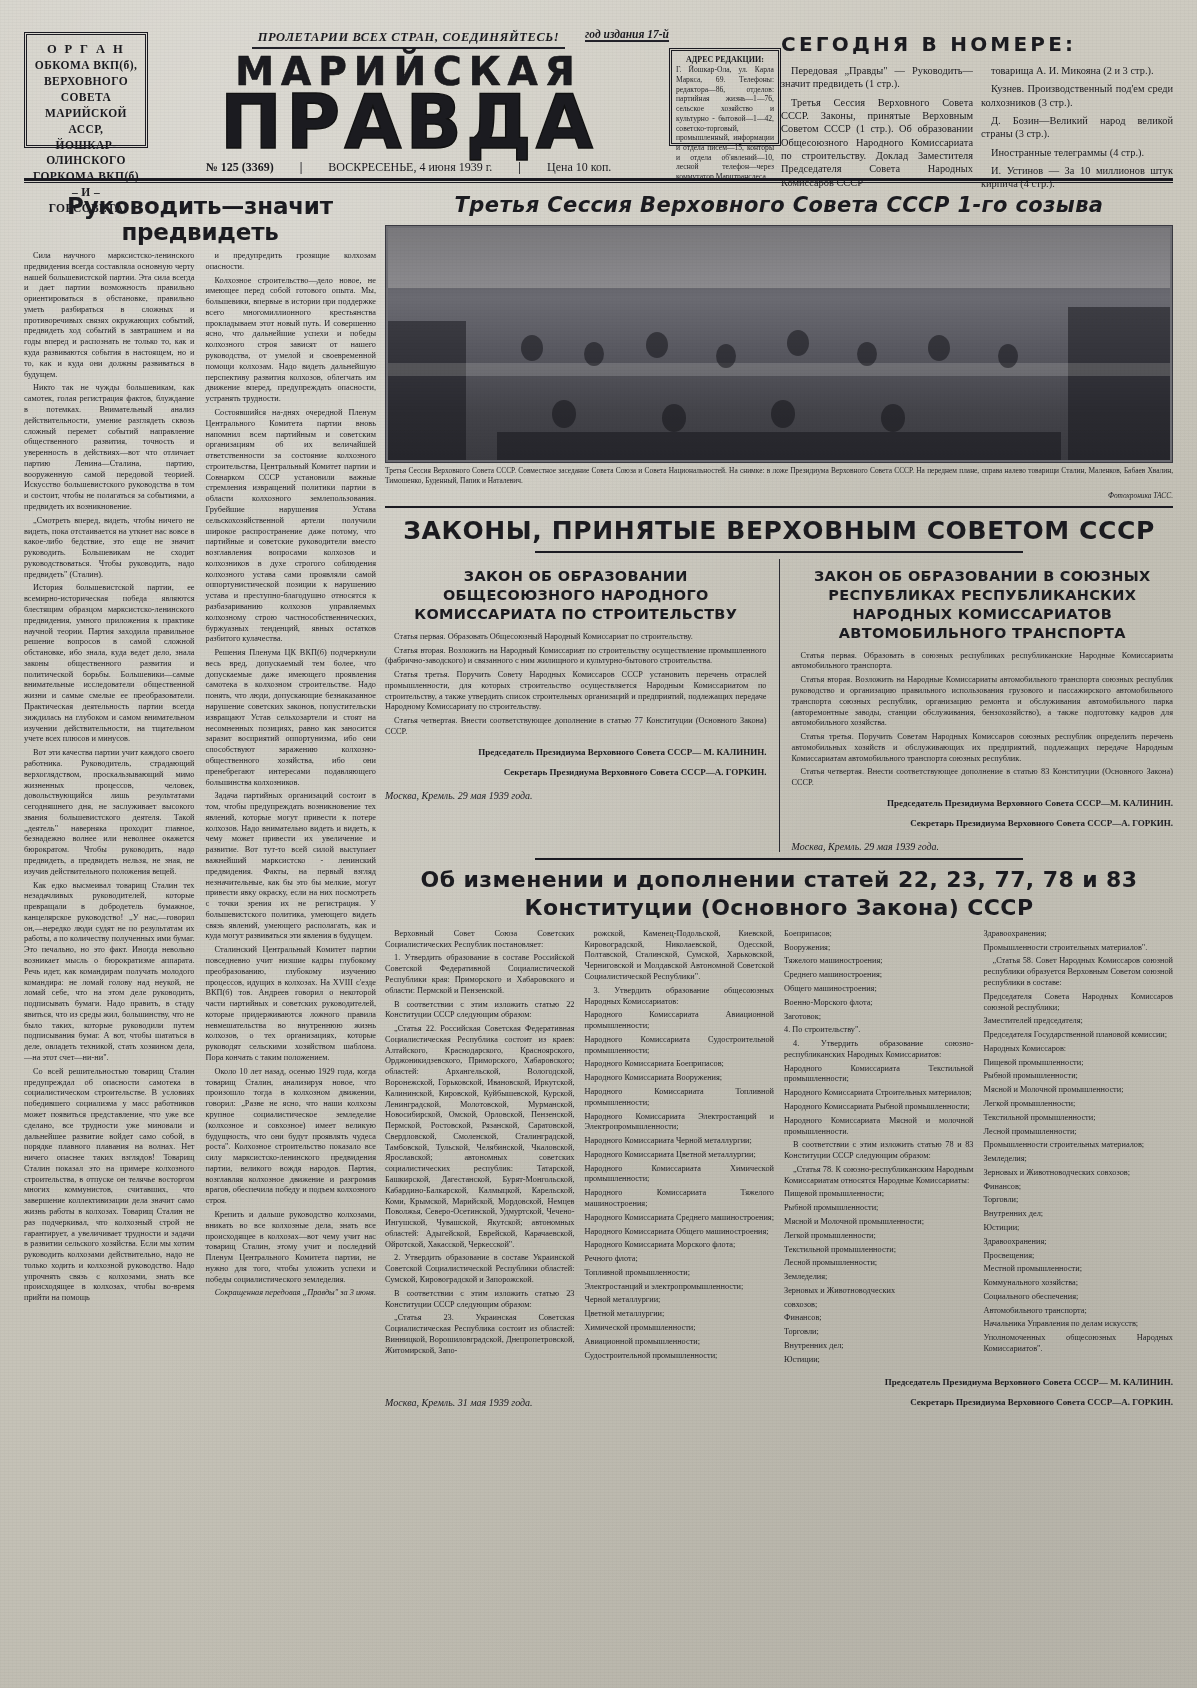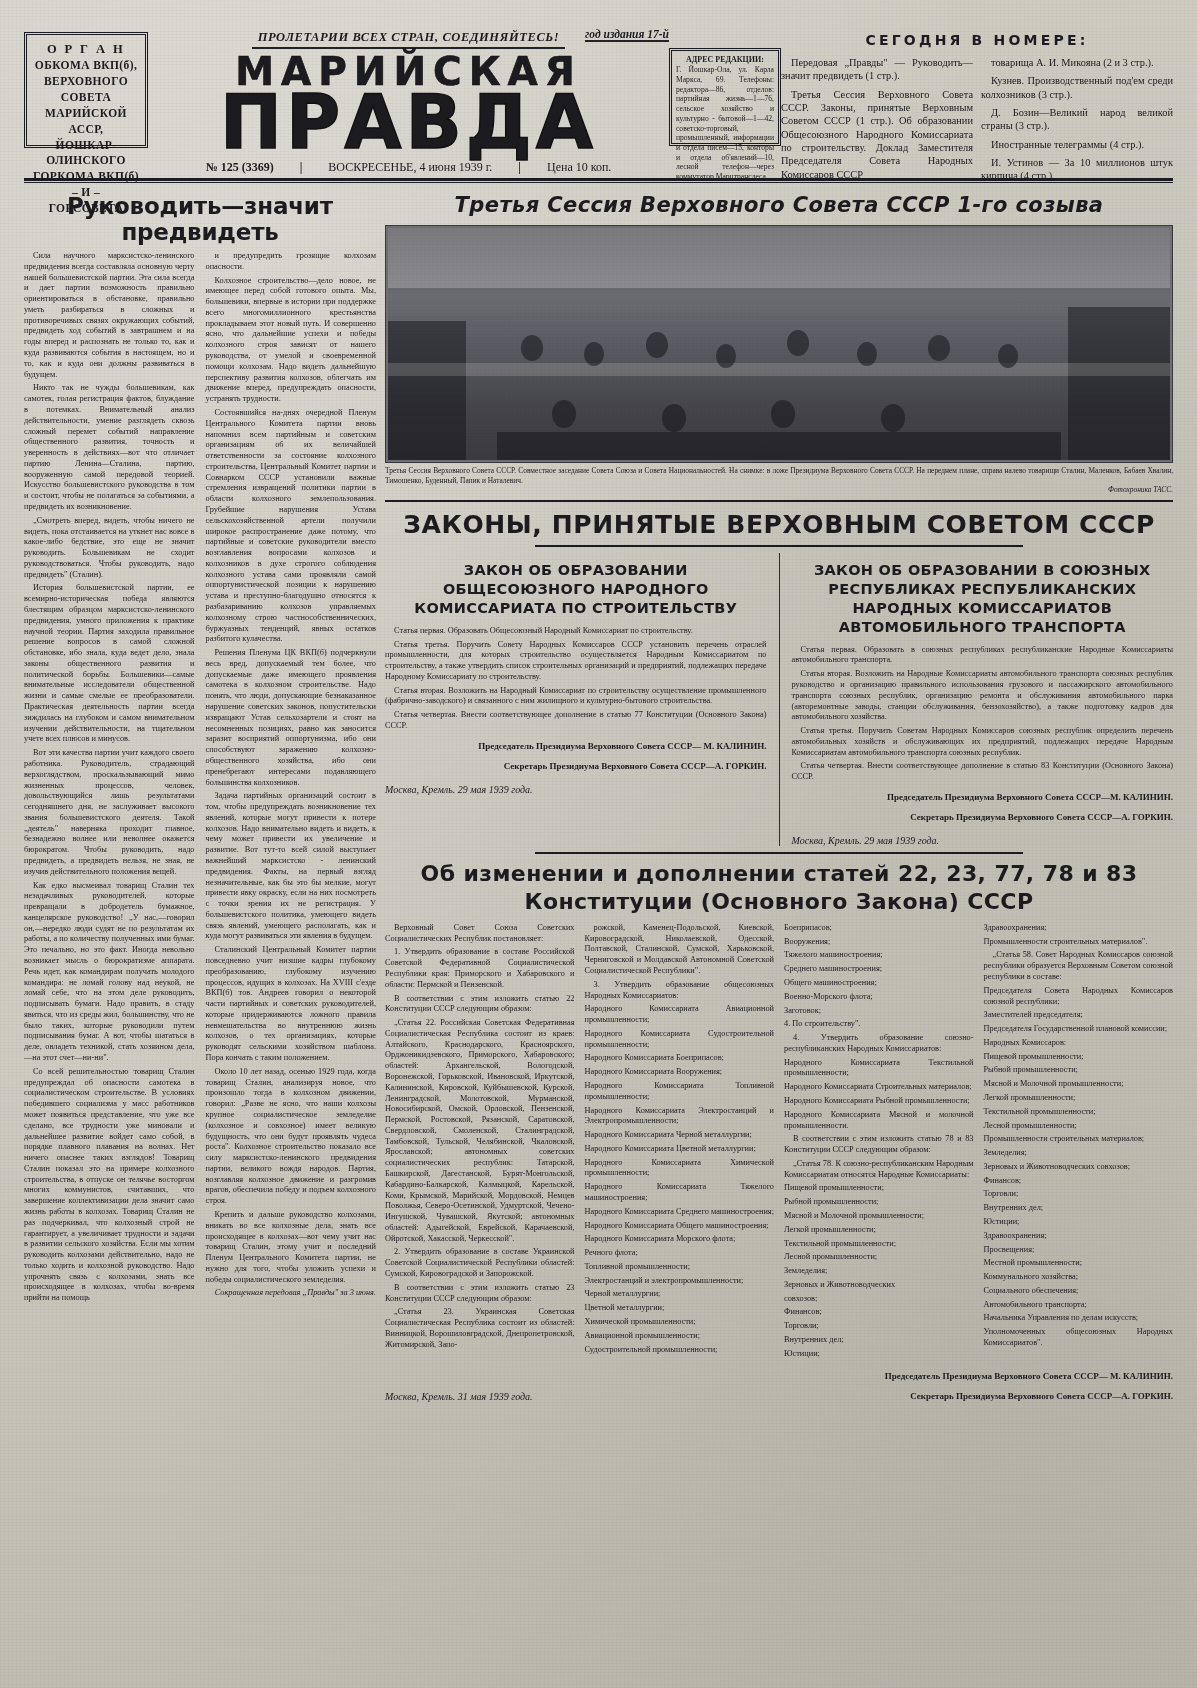--- a/index.html
+++ b/index.html
@@ -61,22 +61,22 @@
     position:absolute;right:0;top:2px;font-style:italic;font-weight:bold;
     font-size:11.5px;border-bottom:2px solid #22222a;padding-bottom:0;
   }
   .addr-box{
     width:112px;border:3px double #1b1b22;padding:4px 4px;margin-top:22px;
     font-size:7.6px;line-height:1.28;text-align:justify;height:98px;box-sizing:border-box;
   }
   .addr-box .ttl{display:block;text-align:center;font-weight:bold;font-size:8px;}
   .today{width:392px;margin-top:4px;}
   .today h2{
-    text-align:center;font-family:"DejaVu Sans",sans-serif;font-weight:bold;
-    font-size:14px;letter-spacing:3.2px;margin:2px 0 8px 0;
+    text-align:left;font-family:"DejaVu Sans",sans-serif;font-weight:bold;
+    font-size:20px;letter-spacing:3.2px;margin:2px 0 8px 0;
   }
   .today-cols{display:flex;gap:8px;font-size:10.4px;line-height:1.28;text-align:justify;}
   .today-cols>div{flex:1;}
   .today-cols p{margin:0 0 5px 0;text-indent:10px;}
   .rule-thick{border-top:3px solid #1b1b22;margin:4px 0 1px 0;}
   .rule-thin{border-top:1px solid #1b1b22;margin:0 0 6px 0;}
   
   .body-wrap{display:flex;gap:9px;}
   .col-left{width:352px;}
   .col-right{flex:1;}
@@ -99,21 +99,21 @@
     height:232px;width:100%;
     background:
       linear-gradient(180deg,#4d4d55 0%,#5a5a62 12%,#6b6b72 30%,#57575f 55%,#434349 80%,#3a3a40 100%),
       repeating-linear-gradient(0deg, rgba(255,255,255,.05) 0 2px, rgba(0,0,0,.06) 2px 4px);
     position:relative;overflow:hidden;
   }
   .photo i{position:absolute;display:block;border-radius:50%;background:rgba(20,20,26,.55);}
   .photo .band{position:absolute;left:0;right:0;background:rgba(235,232,225,.22);}
   .photo .dark{position:absolute;background:rgba(18,18,24,.5);}
   .cap{font-size:7.4px;line-height:1.3;margin:3px 0 0 0;text-align:justify;}
-  .credit{font-size:7.4px;text-align:right;font-style:italic;margin-top:0;}
+  .credit{font-size:7.4px;text-align:right;font-style:italic;margin-top:6px;}
   
   .laws-head{
     text-align:center;font-family:"DejaVu Sans",sans-serif;font-weight:bold;
     font-size:25px;letter-spacing:.6px;margin:8px 0 2px 0;
   }
   .law-sub{
     text-align:center;font-family:"DejaVu Sans",sans-serif;font-weight:bold;
     font-size:14.5px;line-height:1.30;letter-spacing:.3px;margin:8px 0 8px 0;
   }
   .laws-row{display:flex;gap:12px;}
@@ -243,22 +243,22 @@
       <div class="hr-full"></div>
       <div class="laws-head">ЗАКОНЫ, ПРИНЯТЫЕ ВЕРХОВНЫМ СОВЕТОМ СССР</div>
       <div class="hr-short"></div>
 
       <div class="laws-row">
 
         <div>
           <div class="law-sub">ЗАКОН ОБ ОБРАЗОВАНИИ ОБЩЕСОЮЗНОГО НАРОДНОГО КОМИССАРИАТА ПО СТРОИТЕЛЬСТВУ</div>
           <div class="txt">
             <p>Статья первая. Образовать Общесоюзный Народный Комиссариат по строительству.</p>
+            <p>Статья вторая. Возложить на Народный Комиссариат по строительству осуществление промышленного (фабрично-заводского) и связанного с ним жилищного и культурно-бытового строительства.</p>
             <p>Статья третья. Поручить Совету Народных Комиссаров СССР установить перечень отраслей промышленности, для которых строительство осуществляется Народным Комиссариатом по строительству, а также утвердить список строительных организаций и предприятий, подлежащих передаче Народному Комиссариату по строительству.</p>
-            <p>Статья вторая. Возложить на Народный Комиссариат по строительству осуществление промышленного (фабрично-заводского) и связанного с ним жилищного и культурно-бытового строительства.</p>
             <p>Статья четвертая. Внести соответствующее дополнение в статью 77 Конституции (Основного Закона) СССР.</p>
           </div>
           <div class="sigblock">Председатель Президиума Верховного Совета СССР— М. КАЛИНИН.</div>
           <div class="sigblock">Секретарь Президиума Верховного Совета СССР—А. ГОРКИН.</div>
           <div class="dateline">Москва, Кремль. 29 мая 1939 года.</div>
         </div>
 
         <div class="divider-v" style="padding-left:12px">
           <div class="law-sub">ЗАКОН ОБ ОБРАЗОВАНИИ В СОЮЗНЫХ РЕСПУБЛИКАХ РЕСПУБЛИКАНСКИХ НАРОДНЫХ КОМИССАРИАТОВ АВТОМОБИЛЬНОГО ТРАНСПОРТА</div>
           <div class="txt">

